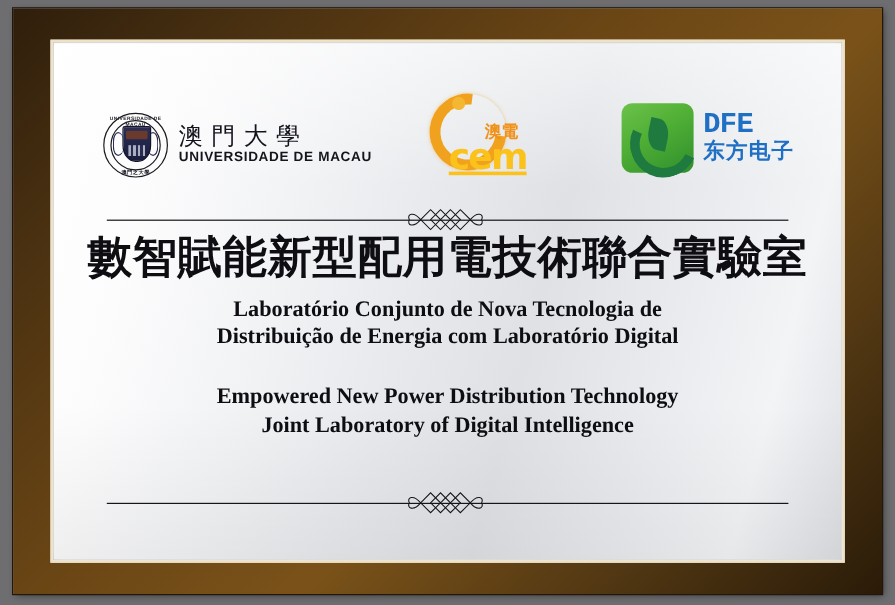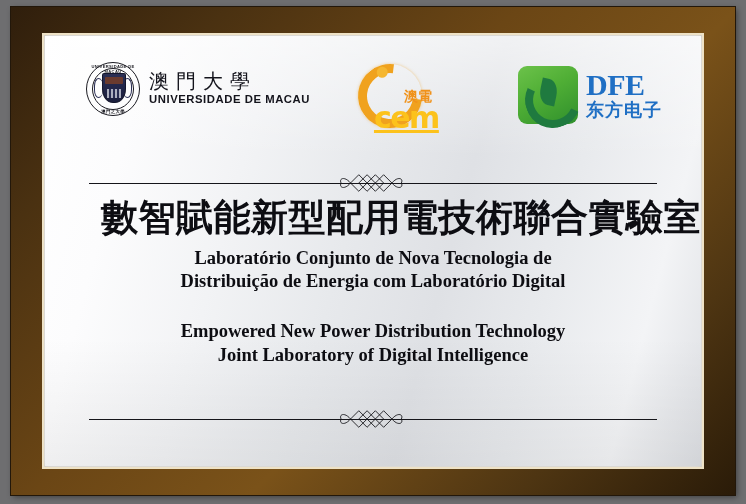--- a/index.html
+++ b/index.html
@@ -76,21 +76,21 @@
     pointer-events: none;
   }
 
   
   .logo-row {
     position: absolute;
     left: 0; right: 0;
     top: 26px;
     height: 86px;
     display: flex;
-    align-items: flex-start;
+    align-items: flex-end;
     justify-content: center;
     gap: 0px;
     z-index: 3;
   }
 
   
   .um-logo {
     display: flex;
     align-items: center;
     gap: 9px;
@@ -260,22 +260,22 @@
   .dfe-mark .leaf {
     position: absolute;
     left: 22px; top: 13px;
     width: 17px; height: 26px;
     background: #1f7a3f;
     border-radius: 0 60% 0 60%;
     transform: rotate(12deg);
   }
   .dfe-words { display: flex; flex-direction: column; gap: 0px; }
   .dfe-latin {
-    font-family: Liberation Serif, serif;
-    font-size: 30px;
+    font-family: Liberation Mono, monospace;
+    font-size: 24px;
     font-weight: bold;
     color: #1f6fc4;
     letter-spacing: -0.5px;
     line-height: 1.02;
   }
   .dfe-cn {
     font-family: "DejaVu Sans", sans-serif;
     font-size: 18px;
     font-weight: bold;
     color: #1f6fc4;
@@ -312,28 +312,27 @@
 
   
   .title-block {
     position: absolute;
     left: 0; right: 0;
     top: 162px;
     text-align: center;
     z-index: 3;
   }
   .title-cn {
-    font-family: Liberation Sans, sans-serif;
+    font-family: Liberation Mono, monospace;
     font-weight: bold;
     font-size: 37px;
     letter-spacing: 0.5px;
     color: #0d0d12;
     line-height: 1.1;
     white-space: nowrap;
-    text-align: right;
   }
   .title-pt {
     margin-top: 8px;
     font-family: "Liberation Serif", serif;
     font-weight: bold;
     font-size: 18.5px;
     color: #0d0d12;
     line-height: 1.28;
   }
   .title-en {

